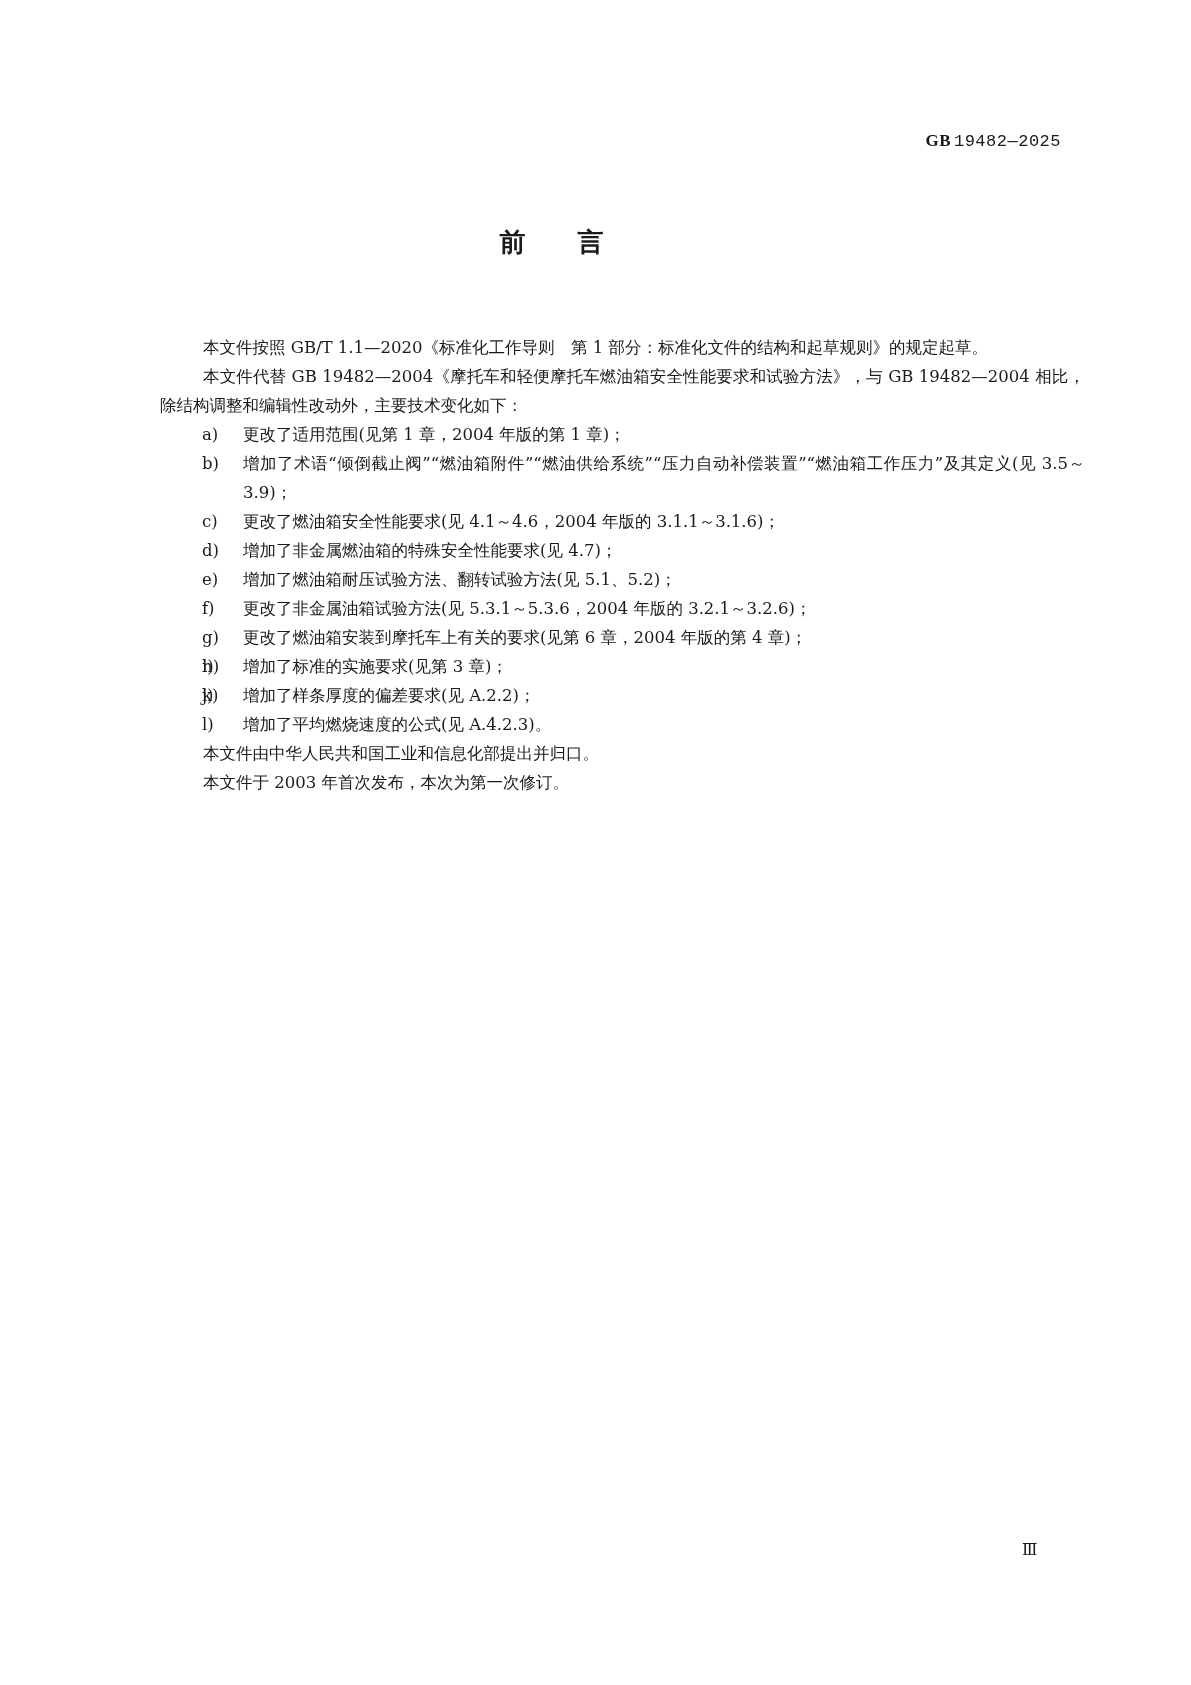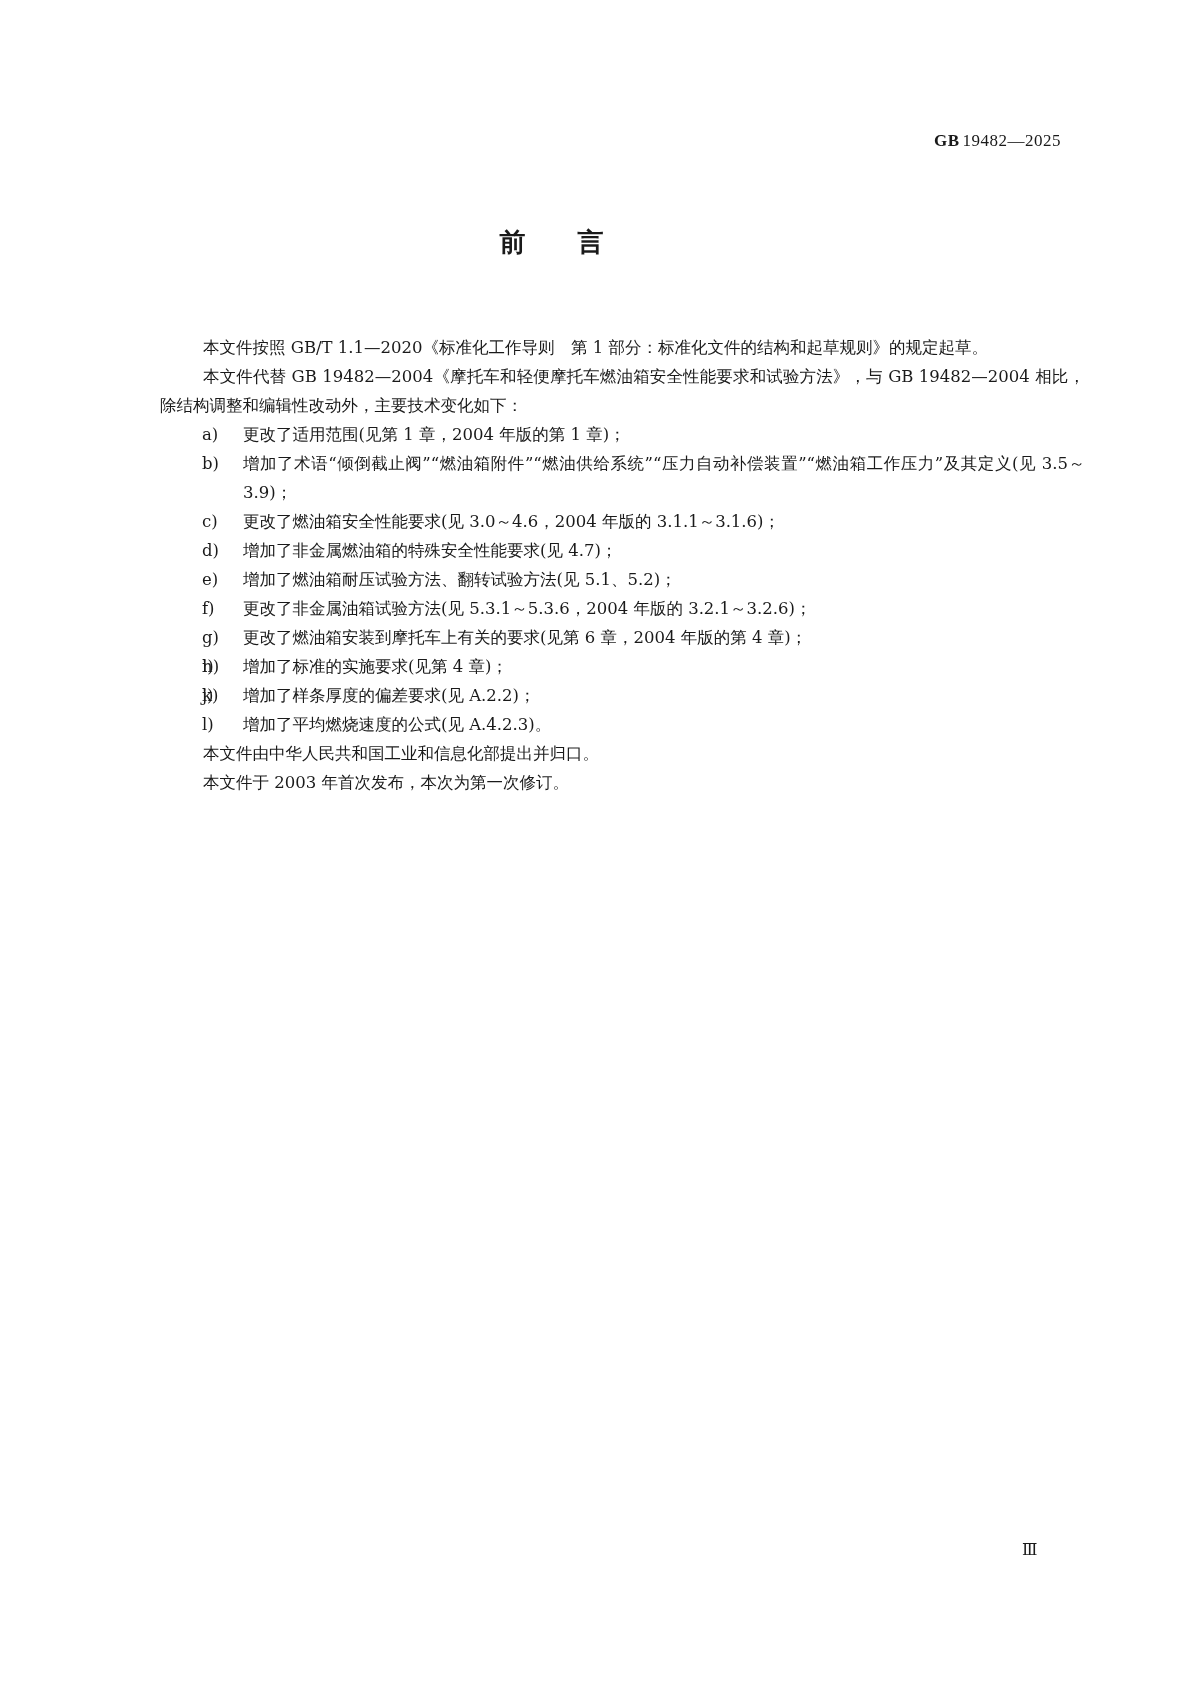--- a/index.html
+++ b/index.html
@@ -18,21 +18,21 @@
     font-size: 17px;
     letter-spacing: 0.5px;
     white-space: nowrap;
   }
   .page-header .gb {
     font-family: "Liberation Serif", "DejaVu Serif", serif;
     font-weight: bold;
     margin-right: 3px;
   }
   .page-header .num {
-    font-family: Liberation Serif, serif;
+    font-family: Liberation Mono, monospace;
   }
   .title {
     position: absolute;
     top: 225px;
     left: 0;
     width: 1103px;
     text-align: center;
     font-family: "DejaVu Sans", "Liberation Sans", sans-serif;
     font-weight: bold;
     font-size: 26px;
@@ -85,27 +85,27 @@
 
 <div class="title">前言</div>
 
 <div class="body">
   <p class="para">本文件按照 GB/T 1.1—2020《标准化工作导则　第 1 部分：标准化文件的结构和起草规则》的规定起草。</p>
   <p class="para">本文件代替 GB 19482—2004《摩托车和轻便摩托车燃油箱安全性能要求和试验方法》，与 GB 19482—2004 相比，除结构调整和编辑性改动外，主要技术变化如下：</p>
 
   <ul class="list">
     <li class="list-item"><span class="marker">a)</span><span>更改了适用范围(见第 1 章，2004 年版的第 1 章)；</span></li>
     <li class="list-item"><span class="marker">b)</span><span>增加了术语“倾倒截止阀”“燃油箱附件”“燃油供给系统”“压力自动补偿装置”“燃油箱工作压力”及其定义(见 3.5～3.9)；</span></li>
-    <li class="list-item"><span class="marker">c)</span><span>更改了燃油箱安全性能要求(见 3.0～4.6，2004 年版的 3.1.1～3.1.6)；</span></li>
+    <li class="list-item"><span class="marker">c)</span><span>更改了燃油箱安全性能要求(见 4.1～4.6，2004 年版的 3.1.1～3.1.6)；</span></li>
     <li class="list-item"><span class="marker">d)</span><span>增加了非金属燃油箱的特殊安全性能要求(见 4.7)；</span></li>
     <li class="list-item"><span class="marker">e)</span><span>增加了燃油箱耐压试验方法、翻转试验方法(见 5.1、5.2)；</span></li>
     <li class="list-item"><span class="marker">f)</span><span>更改了非金属油箱试验方法(见 5.3.1～5.3.6，2004 年版的 3.2.1～3.2.6)；</span></li>
     <li class="list-item"><span class="marker">g)</span><span>更改了燃油箱安装到摩托车上有关的要求(见第 6 章，2004 年版的第 4 章)；</span></li>
     <li class="list-item"><span class="marker">h)</span></li>
-    <li class="list-item"><span class="marker">i)</span><span>增加了标准的实施要求(见第 4 章)；</span></li>
+    <li class="list-item"><span class="marker">i)</span><span>增加了标准的实施要求(见第 3 章)；</span></li>
     <li class="list-item"><span class="marker">j)</span></li>
     <li class="list-item"><span class="marker">k)</span><span>增加了样条厚度的偏差要求(见 A.2.2)；</span></li>
     <li class="list-item"><span class="marker">l)</span><span>增加了平均燃烧速度的公式(见 A.4.2.3)。</span></li>
   </ul>
 
   <p class="para">本文件由中华人民共和国工业和信息化部提出并归口。</p>
   <p class="para">本文件于 2003 年首次发布，本次为第一次修订。</p>
 </div>
 
 <div class="page-number">Ⅲ</div>

